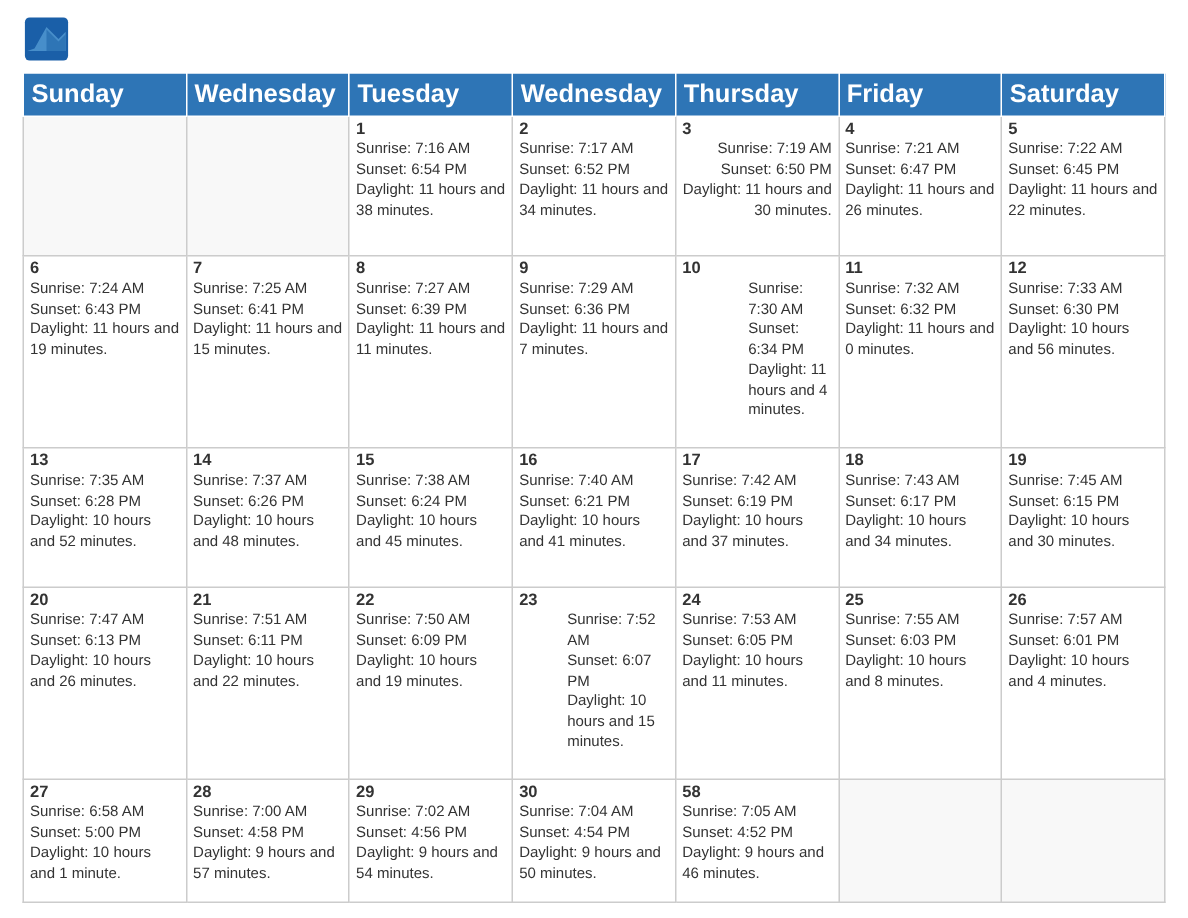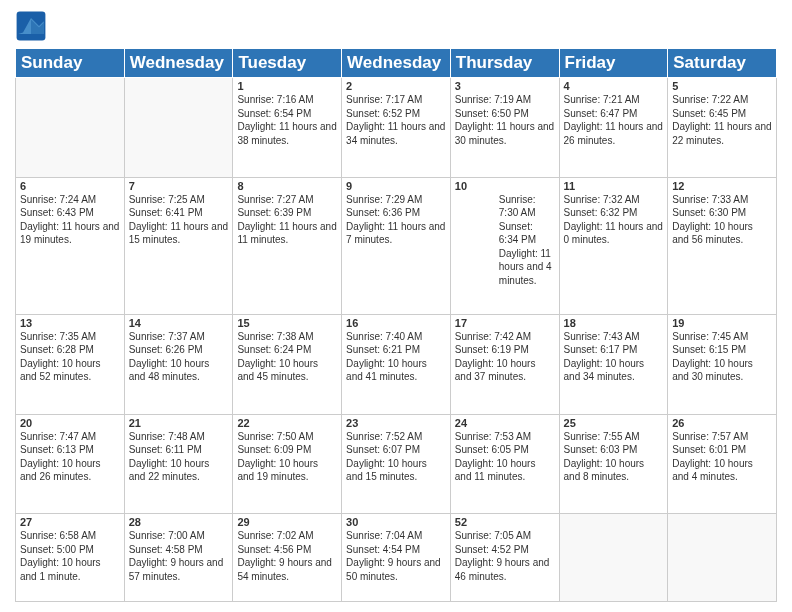--- a/index.html
+++ b/index.html
@@ -140,21 +140,21 @@
 Daylight: 11 hours and 38 minutes.</div>
           </td>
           <td>
             <div class="day-number">2</div>
             <div class="day-info" style="white-space: pre-line;">Sunrise: 7:17 AM
 Sunset: 6:52 PM
 Daylight: 11 hours and 34 minutes.</div>
           </td>
           <td>
             <div class="day-number">3</div>
-            <div class="day-info" style="white-space: pre-line;">Sunrise: 7:19 AM
+            <div class="day-info" style="white-space: pre-line; text-align: right;">Sunrise: 7:19 AM
 Sunset: 6:50 PM
 Daylight: 11 hours and 30 minutes.</div>
           </td>
           <td>
             <div class="day-number">4</div>
             <div class="day-info" style="white-space: pre-line;">Sunrise: 7:21 AM
 Sunset: 6:47 PM
 Daylight: 11 hours and 26 minutes.</div>
           </td>
           <td>
@@ -254,33 +254,33 @@
         </tr>
         <tr>
           <td>
             <div class="day-number">20</div>
             <div class="day-info" style="white-space: pre-line;">Sunrise: 7:47 AM
 Sunset: 6:13 PM
 Daylight: 10 hours and 26 minutes.</div>
           </td>
           <td>
             <div class="day-number">21</div>
-            <div class="day-info" style="white-space: pre-line;">Sunrise: 7:48 AM
+            <div class="day-info" style="white-space: pre-line;">Sunrise: 7:51 AM
 Sunset: 6:11 PM
 Daylight: 10 hours and 22 minutes.</div>
           </td>
           <td>
             <div class="day-number">22</div>
             <div class="day-info" style="white-space: pre-line;">Sunrise: 7:50 AM
 Sunset: 6:09 PM
 Daylight: 10 hours and 19 minutes.</div>
           </td>
           <td>
             <div class="day-number">23</div>
-            <div class="day-info" style="white-space: pre-line;">Sunrise: 7:52 AM
+            <div class="day-info" style="white-space: pre-line; margin-left: 32px;">Sunrise: 7:52 AM
 Sunset: 6:07 PM
 Daylight: 10 hours and 15 minutes.</div>
           </td>
           <td>
             <div class="day-number">24</div>
             <div class="day-info" style="white-space: pre-line;">Sunrise: 7:53 AM
 Sunset: 6:05 PM
 Daylight: 10 hours and 11 minutes.</div>
           </td>
           <td>
@@ -315,21 +315,21 @@
 Sunset: 4:56 PM
 Daylight: 9 hours and 54 minutes.</div>
           </td>
           <td>
             <div class="day-number">30</div>
             <div class="day-info" style="white-space: pre-line;">Sunrise: 7:04 AM
 Sunset: 4:54 PM
 Daylight: 9 hours and 50 minutes.</div>
           </td>
           <td>
-            <div class="day-number">52</div>
+            <div class="day-number">58</div>
             <div class="day-info" style="white-space: pre-line;">Sunrise: 7:05 AM
 Sunset: 4:52 PM
 Daylight: 9 hours and 46 minutes.</div>
           </td>
           <td class="empty"></td>
           <td class="empty"></td>
         </tr>
       </tbody>
   </table>
 </div>

